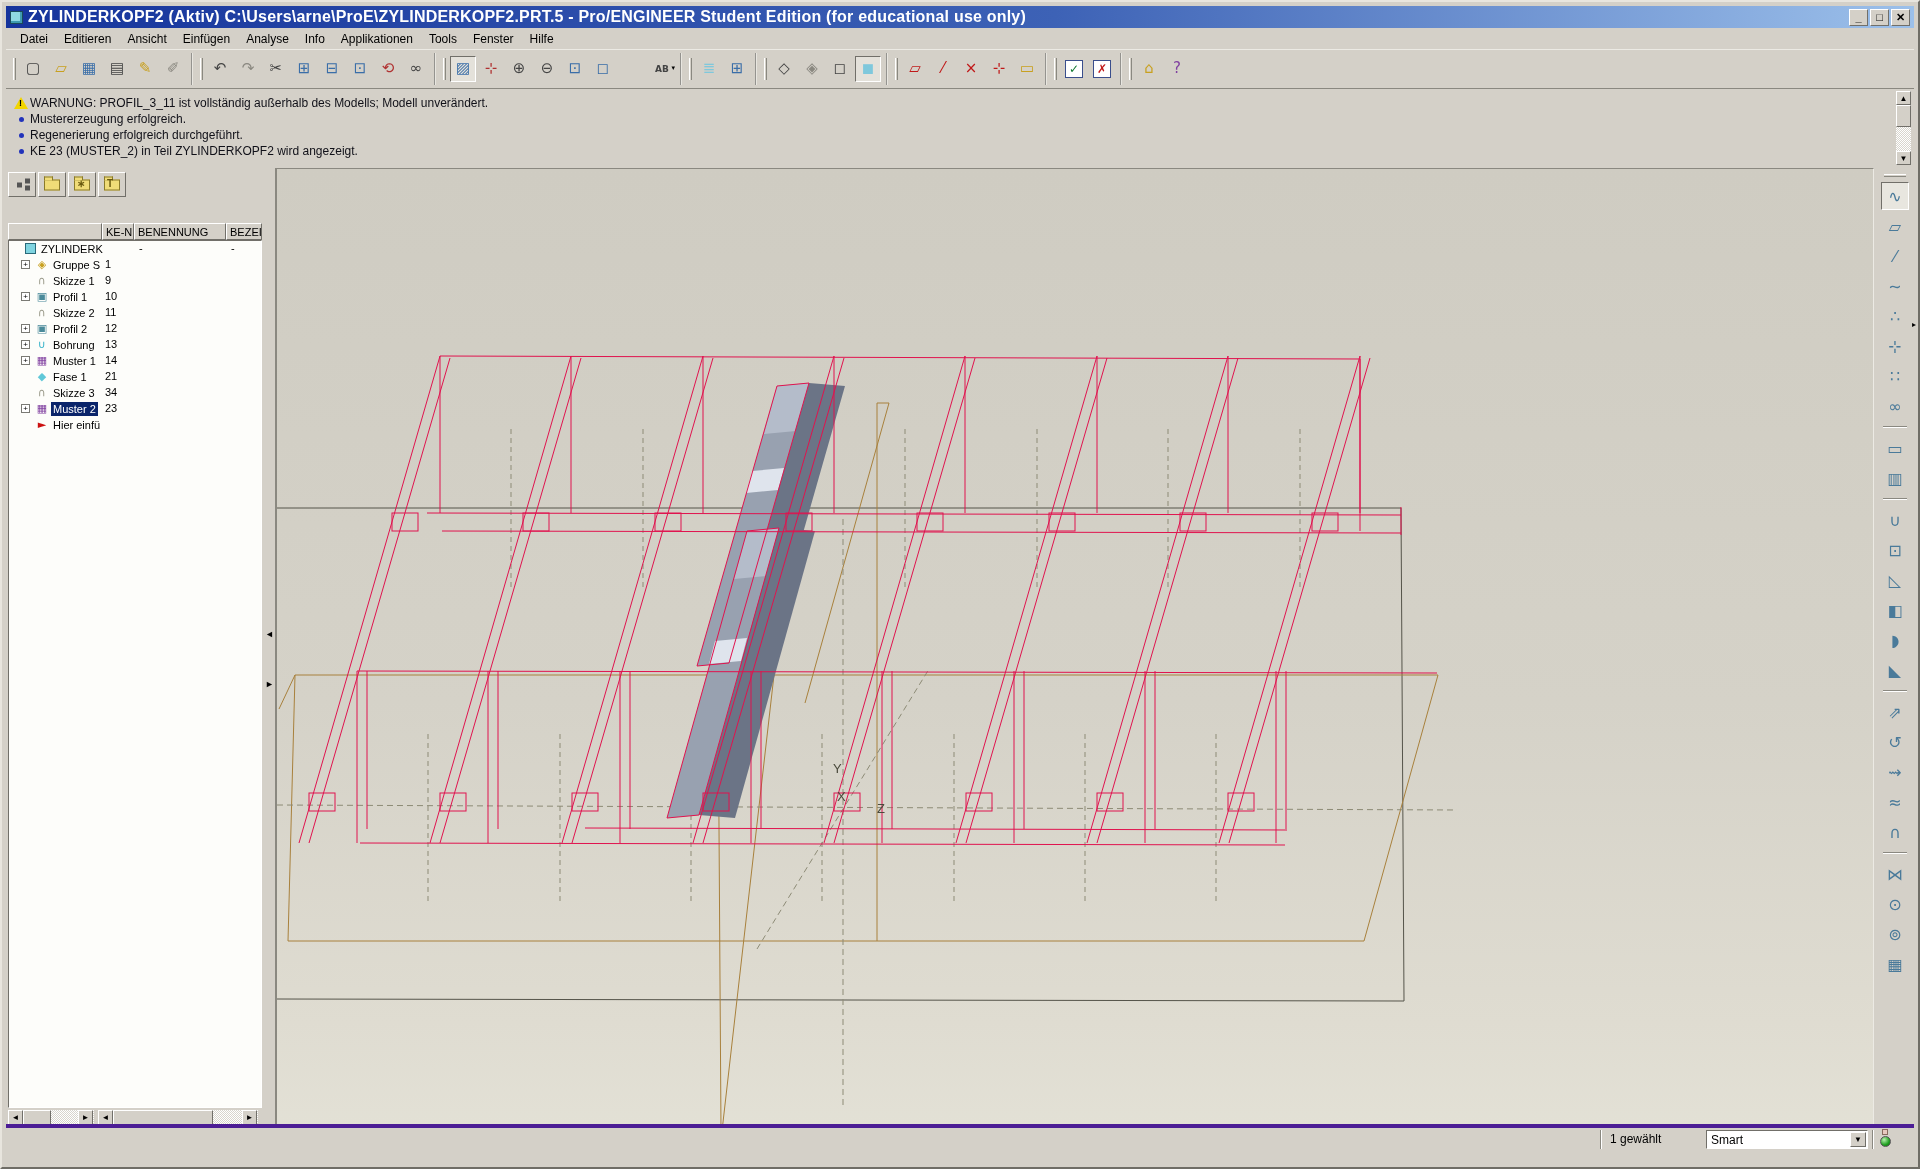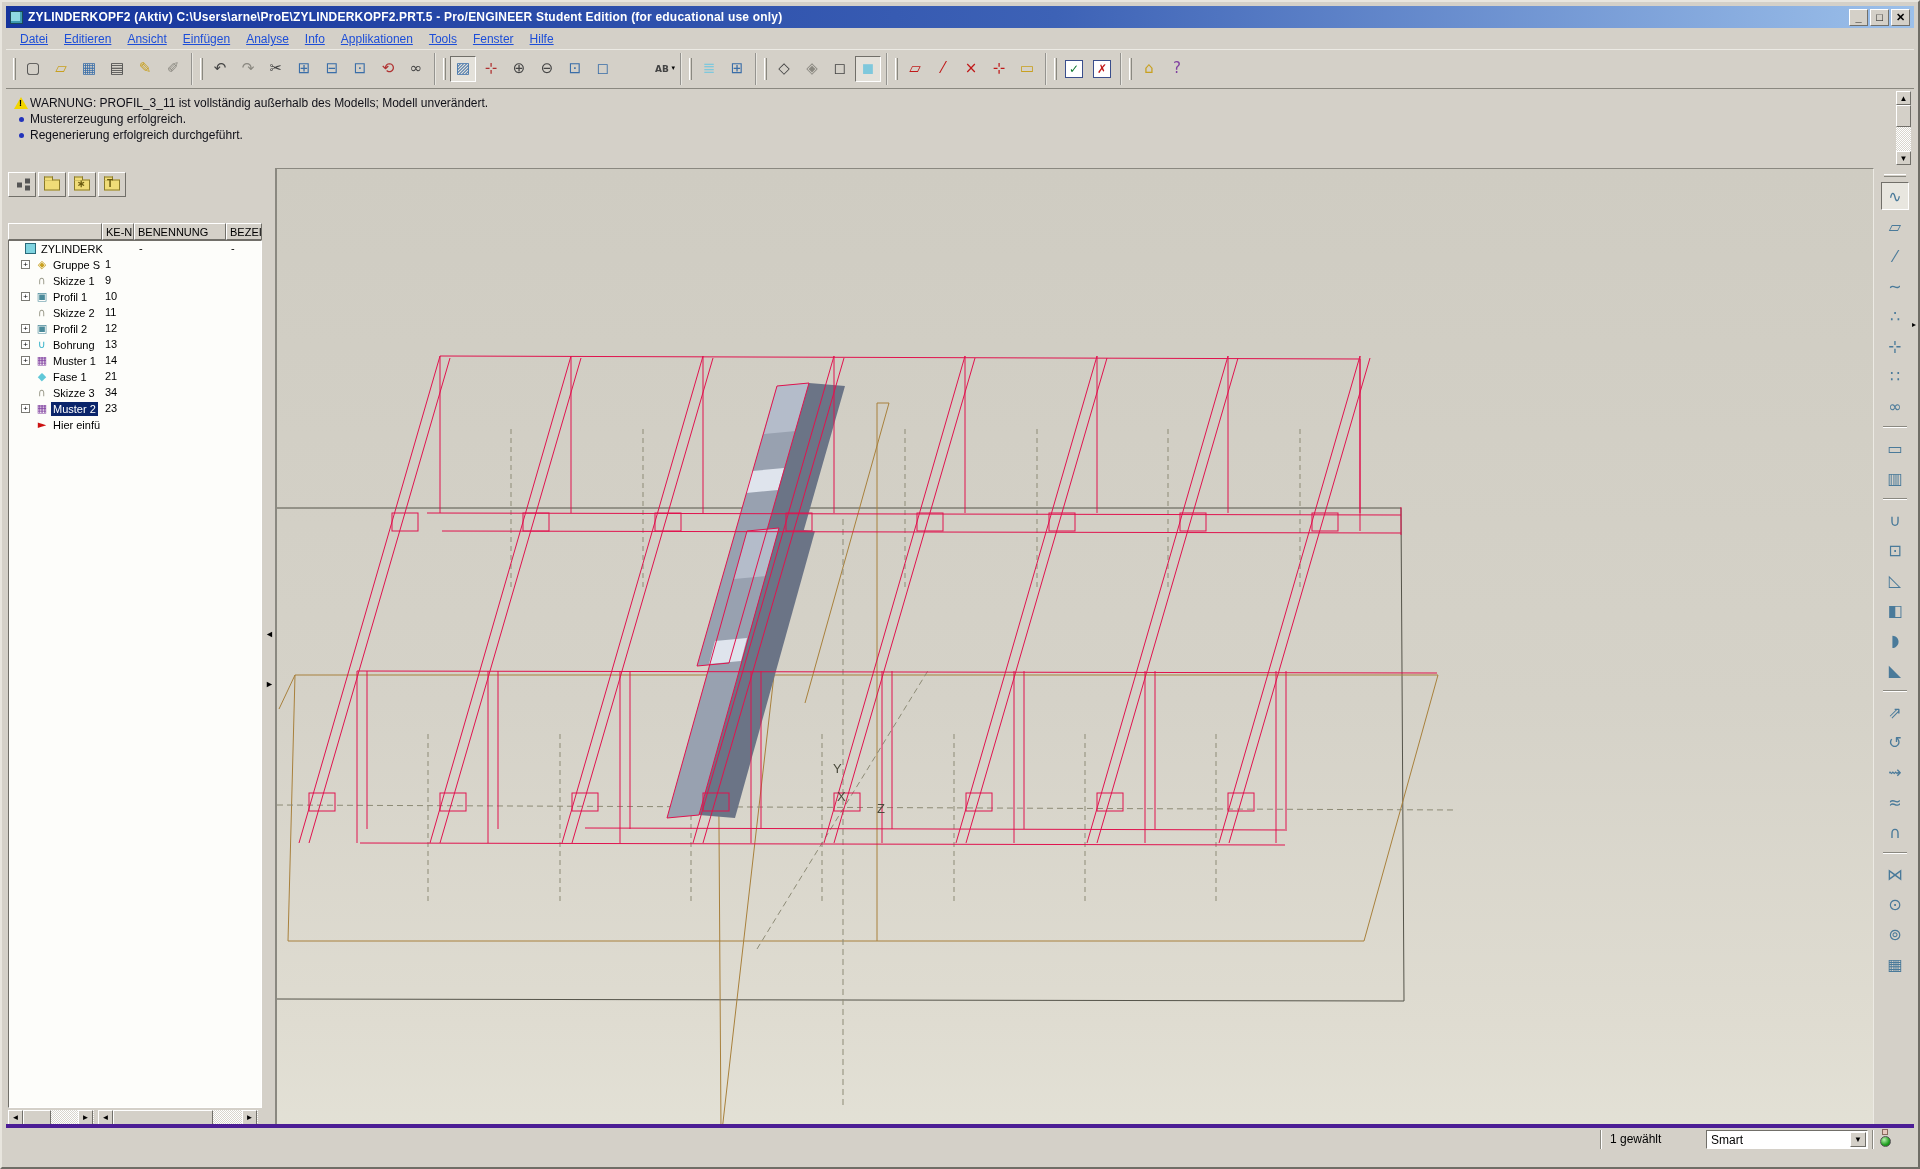--- a/index.html
+++ b/index.html
@@ -11,30 +11,30 @@
   
   .raised { border:1px solid; border-color:#ffffff #716f69 #716f69 #ffffff; }
   .sunken { border:1px solid; border-color:#716f69 #ffffff #ffffff #716f69; }
 
   
   .title-bar { position:absolute; left:4px; top:4px; right:4px; height:22px;
     background:linear-gradient(90deg,#16349c 0%,#3d62b6 55%,#9cc0ea 100%);
     display:flex; align-items:center; padding:0 4px; color:#fff; }
   .title-icon { width:13px; height:13px; background:#8fd8e2; border:1px solid #1a4a5a;
     margin-right:5px; box-shadow:inset -2px -2px 0 #3f9cb0; }
-  .title-text { font-size:12px; font-weight:bold; white-space:nowrap; overflow:hidden;
+  .title-text { font-size:16px; font-weight:bold; white-space:nowrap; overflow:hidden;
     font-family:"Liberation Sans", sans-serif; letter-spacing:.2px; }
   .title-btns { margin-left:auto; display:flex; gap:2px; }
   .tbtn { width:19px; height:17px; background:#d4d0c8; font-size:11px; line-height:14px;
     text-align:center; color:#000; font-weight:bold; cursor:default; }
 
   
   .menu-bar { position:absolute; left:4px; top:27px; right:4px; height:20px;
     display:flex; align-items:center; font-size:12px; background:#d4d0c8; padding-left:6px; }
-  .menu-item { padding:2px 8px; color:#1d4ed8;text-decoration:underline; }
+  .menu-item { padding:2px 8px; color:#000000; }
 
   
   .toolbar { position:absolute; left:4px; top:47px; right:4px; height:38px;
     background:#d4d0c8; display:flex; align-items:center;
     border-top:1px solid #eceae4; }
   .tb-group { display:flex; align-items:center; padding:0 4px; height:32px;
     border-left:2px groove #e8e6e0; }
   .tb-group:first-child { border-left:none; }
   .tb-handle { width:3px; height:22px; margin:0 3px;
     border-left:1px solid #fff; border-right:1px solid #8a8880; }
@@ -243,20 +243,26 @@
         <span class="msg-ico">
           <span class="bullet"></span>
         </span>
         <span>Mustererzeugung erfolgreich.</span>
       </div>
       <div class="msg-line">
         <span class="msg-ico">
           <span class="bullet"></span>
         </span>
         <span>Regenerierung erfolgreich durchgeführt.</span>
+      </div>
+      <div class="msg-line">
+        <span class="msg-ico">
+          <span class="bullet"></span>
+        </span>
+        <span>KE 23 (MUSTER_2) in Teil ZYLINDERKOPF2 wird angezeigt.</span>
       </div>
       <div class="msg-scroll">
       <div class="sc-btn raised" style="top:0">▲</div>
       <div class="sc-track" style="top:14px;height:46px"></div>
       <div class="sc-thumb raised" style="top:14px;height:22px"></div>
       <div class="sc-btn raised" style="top:60px">▼</div>
     </div>
     </div>
 
   <div class="main">

